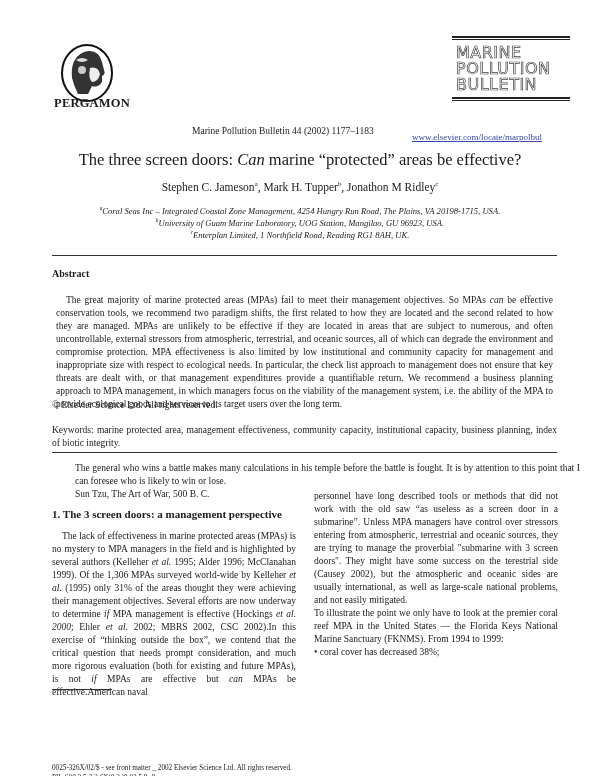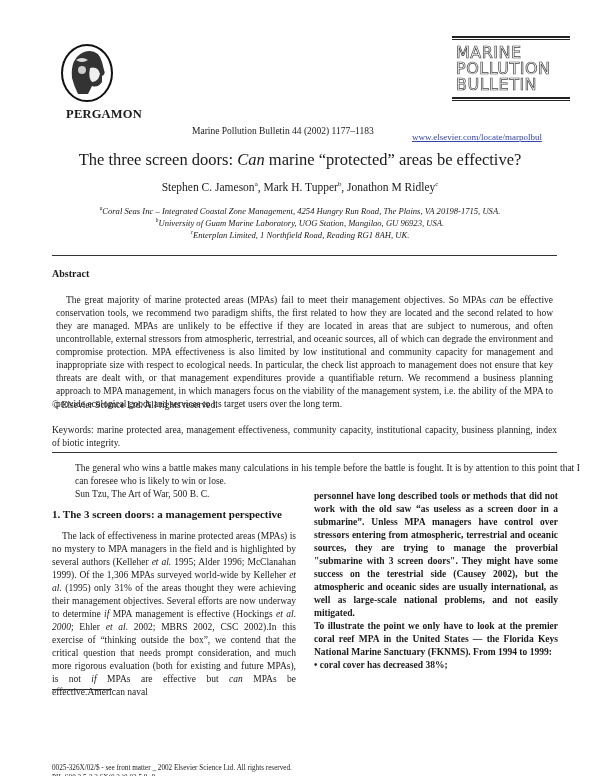--- a/index.html
+++ b/index.html
@@ -1,20 +1,20 @@
 <!DOCTYPE html>
 <html><head>
 <meta charset="utf-8">
 <style>
   html, body { margin:0; padding:0; background:#fff; }
   body { width:600px; height:776px; position:relative; overflow:hidden;
          font-family:"Liberation Serif", "DejaVu Serif", serif; color:#1a1a1a; }
   .abs { position:absolute; }
   #logo { left:52px; top:38px; width:70px; height:70px; }
-  #pergamon { left:42px; top:107px; width:100px; text-align:right; font-weight:bold; font-size:12.5px; letter-spacing:0.2px; }
+  #pergamon { left:42px; top:96px; width:100px; text-align:center; font-weight:bold; font-size:12.5px; letter-spacing:0.2px; }
   #citation { left:192px; top:126px; font-size:9.5px; }
   #journal-box { left:452px; top:36px; width:118px; }
   .jrule { height:0; border-top:2px solid #222; border-bottom:1px solid #222; padding-top:1px; }
   .jtitle { font-family:"DejaVu Sans", sans-serif; font-size:16px; line-height:16px; color:#fff;
             -webkit-text-stroke:0.7px #444; letter-spacing:0.5px; margin:5px 0 4px 4px; }
   #journal-url { left:412px; top:132px; font-size:9px; color:#3344aa; text-decoration:underline; }
   #title { left:0; width:600px; top:150px; text-align:center; font-size:16.5px; }
   #authors { left:0; width:600px; top:181px; text-align:center; font-size:11.5px; }
   #affils { left:0; width:600px; top:205px; text-align:center; font-size:8.6px; font-style:italic; line-height:12px; }
   sup { font-size:0.6em; line-height:0; }
@@ -22,21 +22,21 @@
   #abstract-head { left:52px; top:268px; font-weight:bold; font-size:10px; }
   .para { font-size:9.5px; line-height:13px; text-align:justify; }
   #abstract-body { left:52px; top:290px; width:505px; }
   #abstract-body p { margin:4px; text-indent:10px; }
   #copyright { left:52px; top:400px; font-size:9.5px; }
   #keywords { left:52px; top:424px; width:505px; }
   #quote { left:52px; top:462px; width:505px;margin-left:23px; }
   #sec-head { left:52px; top:508px; font-weight:bold; font-size:11px; }
   #col1 { left:52px; top:530px; width:244px; }
   #col1 p { margin:0; text-indent:10px; }
-  #col2 { left:314px; top:490px; width:244px;font-weight:bold; }
+  #col2 { left:314px; top:490px; width:244px; }
   #col2 p { margin:0; }
   .fnrule { position:absolute; left:52px; top:689px; width:60px; border-top:1px solid #333; }
   #footnote { left:62px; top:692px; font-size:7.2px; line-height:10px; }
   #footnote a { color:#3344aa; text-decoration:underline; }
   #issn { left:52px; top:722px; font-size:7.2px; line-height:10px;margin-top:41px; }
 </style>
 </head>
 <body>
 
 <div class="abs" id="logo">

